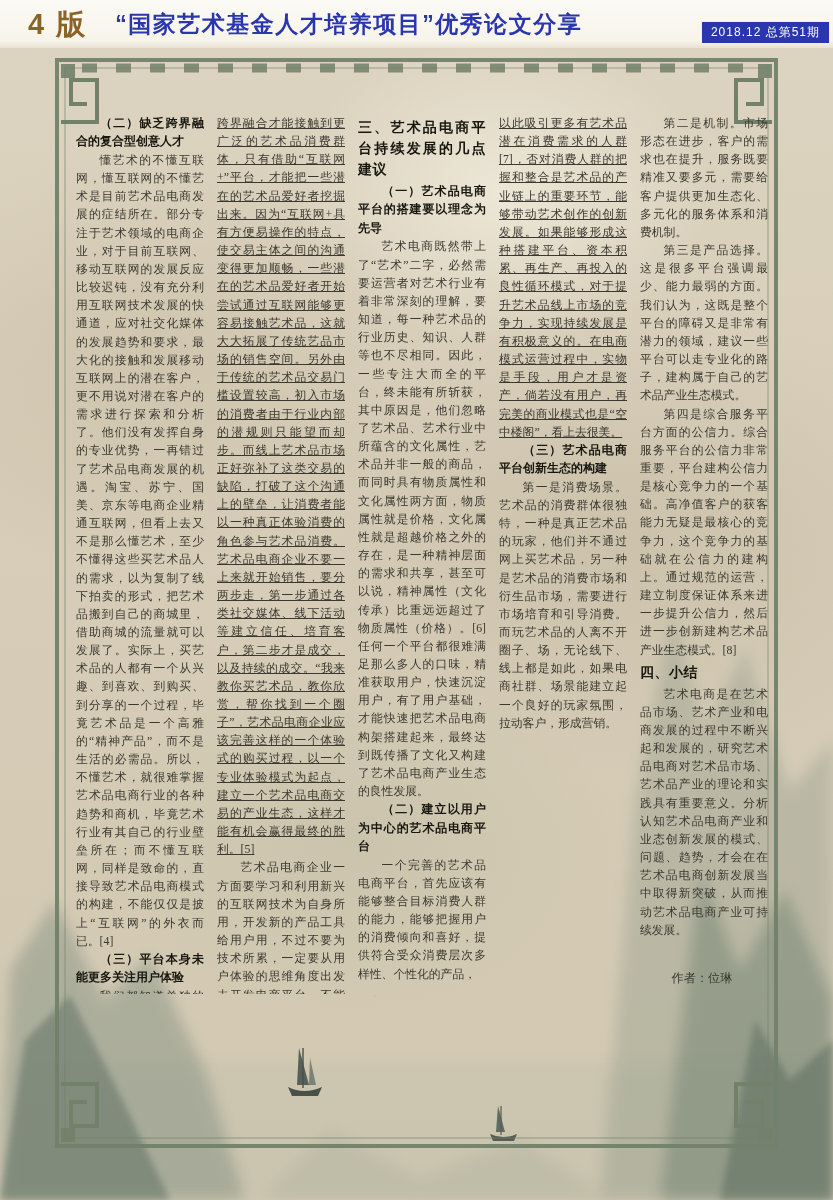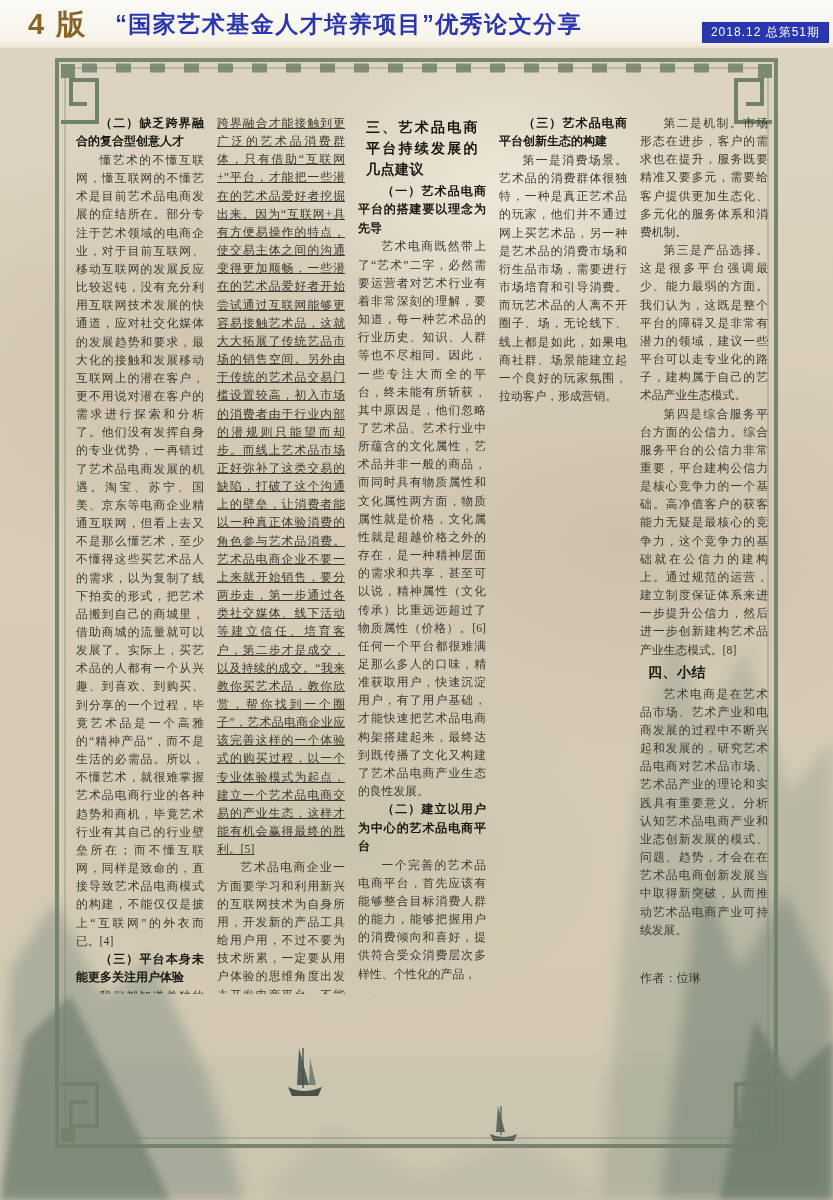--- a/index.html
+++ b/index.html
@@ -57,22 +57,22 @@
     position:absolute; left:76px; top:114px; width:692px; height:880px;
     display:flex; gap:13px; z-index:3;
   }
   .col{
     flex:1 1 0; overflow:hidden; color:#3a3831;
     font-size:11.8px; line-height:1.54; text-align:justify;
   }
   .col p{ text-indent:2em; }
   .col p.pc{ text-indent:0;text-decoration:underline; }
   .col h4.sub{ font-size:12px; font-weight:bold; color:#17160f; text-indent:2em; line-height:1.54; }
-  .col h3.section{ font-size:14px; font-weight:bold; color:#17160f; line-height:1.5; margin:3px 8px 2px; letter-spacing:.5px; }
-  .col p.author{ text-align:left; text-indent:0; margin-top:30px; padding-right:4px; font-size:12.2px; }
+  .col h3.section{ font-size:14px; font-weight:bold; color:#17160f; line-height:1.5; margin:3px 0 2px; letter-spacing:.5px; }
+  .col p.author{ text-align:center; text-indent:0; margin-top:30px; padding-right:4px; font-size:12.2px; }
 </style>
 </head>
 <body>
 
 <div class="page">
 
   <svg class="landscape" width="833" height="660" viewBox="0 0 833 660">
     <defs>
       <filter id="soft" x="-20%" y="-20%" width="140%" height="140%">
         <feGaussianBlur stdDeviation="7"></feGaussianBlur>
@@ -145,20 +145,21 @@
         <p class="p">艺术品电商企业一方面要学习和利用新兴的互联网技术为自身所用，开发新的产品工具给用户用，不过不要为技术所累，一定要从用户体验的思维角度出发去开发电商平台，不能想当然，看看用户到底想什么，需要什么，</p>
       </div>
       <div class="col">
         <h3 class="section">三、艺术品电商平台持续发展的几点建议</h3>
         <h4 class="sub">（一）艺术品电商平台的搭建要以理念为先导</h4>
         <p class="p">艺术电商既然带上了“艺术”二字，必然需要运营者对艺术行业有着非常深刻的理解，要知道，每一种艺术品的行业历史、知识、人群等也不尽相同。因此，一些专注大而全的平台，终未能有所斩获，其中原因是，他们忽略了艺术品、艺术行业中所蕴含的文化属性，艺术品并非一般的商品，而同时具有物质属性和文化属性两方面，物质属性就是价格，文化属性就是超越价格之外的存在，是一种精神层面的需求和共享，甚至可以说，精神属性（文化传承）比重远远超过了物质属性（价格）。[6]任何一个平台都很难满足那么多人的口味，精准获取用户，快速沉淀用户，有了用户基础，才能快速把艺术品电商构架搭建起来，最终达到既传播了文化又构建了艺术品电商产业生态的良性发展。</p>
         <h4 class="sub">（二）建立以用户为中心的艺术品电商平台</h4>
         <p class="p">一个完善的艺术品电商平台，首先应该有能够整合目标消费人群的能力，能够把握用户的消费倾向和喜好，提供符合受众消费层次多样性、个性化的产品，</p>
       </div>
       <div class="col">
+        <p class="pc">以此吸引更多有艺术品潜在消费需求的人群[7]，否对消费人群的把握和整合是艺术品的产业链上的重要环节，能够带动艺术创作的创新发展。如果能够形成这种搭建平台、资本积累、再生产、再投入的良性循环模式，对于提升艺术品线上市场的竞争力，实现持续发展是有积极意义的。在电商模式运营过程中，实物是手段，用户才是资产，倘若没有用户，再完美的商业模式也是“空中楼阁”，看上去很美。</p>
         <h4 class="sub">（三）艺术品电商平台创新生态的构建</h4>
         <p class="p">第一是消费场景。艺术品的消费群体很独特，一种是真正艺术品的玩家，他们并不通过网上买艺术品，另一种是艺术品的消费市场和衍生品市场，需要进行市场培育和引导消费。而玩艺术品的人离不开圈子、场，无论线下、线上都是如此，如果电商社群、场景能建立起一个良好的玩家氛围，拉动客户，形成营销。</p>
       </div>
       <div class="col">
         <p class="p">第二是机制。市场形态在进步，客户的需求也在提升，服务既要精准又要多元，需要给客户提供更加生态化、多元化的服务体系和消费机制。</p>
         <p class="p">第三是产品选择。这是很多平台强调最少、能力最弱的方面。我们认为，这既是整个平台的障碍又是非常有潜力的领域，建议一些平台可以走专业化的路子，建构属于自己的艺术品产业生态模式。</p>
         <p class="p">第四是综合服务平台方面的公信力。综合服务平台的公信力非常重要，平台建构公信力是核心竞争力的一个基础。高净值客户的获客能力无疑是最核心的竞争力，这个竞争力的基础就在公信力的建构上。通过规范的运营，建立制度保证体系来进一步提升公信力，然后进一步创新建构艺术品产业生态模式。[8]</p>
         <h3 class="section">四、小结</h3>
         <p class="p">艺术电商是在艺术品市场、艺术产业和电商发展的过程中不断兴起和发展的，研究艺术品电商对艺术品市场、艺术品产业的理论和实践具有重要意义。分析认知艺术品电商产业和业态创新发展的模式、问题、趋势，才会在在艺术品电商创新发展当中取得新突破，从而推动艺术品电商产业可持续发展。</p>
         <p class="author">作者：位琳</p>

